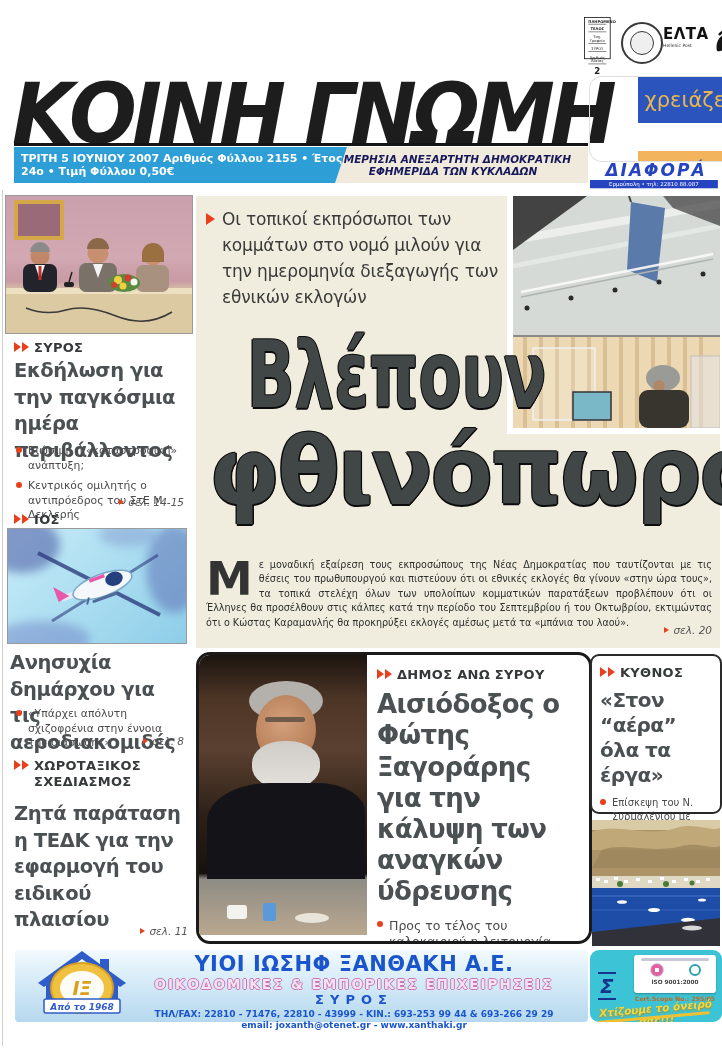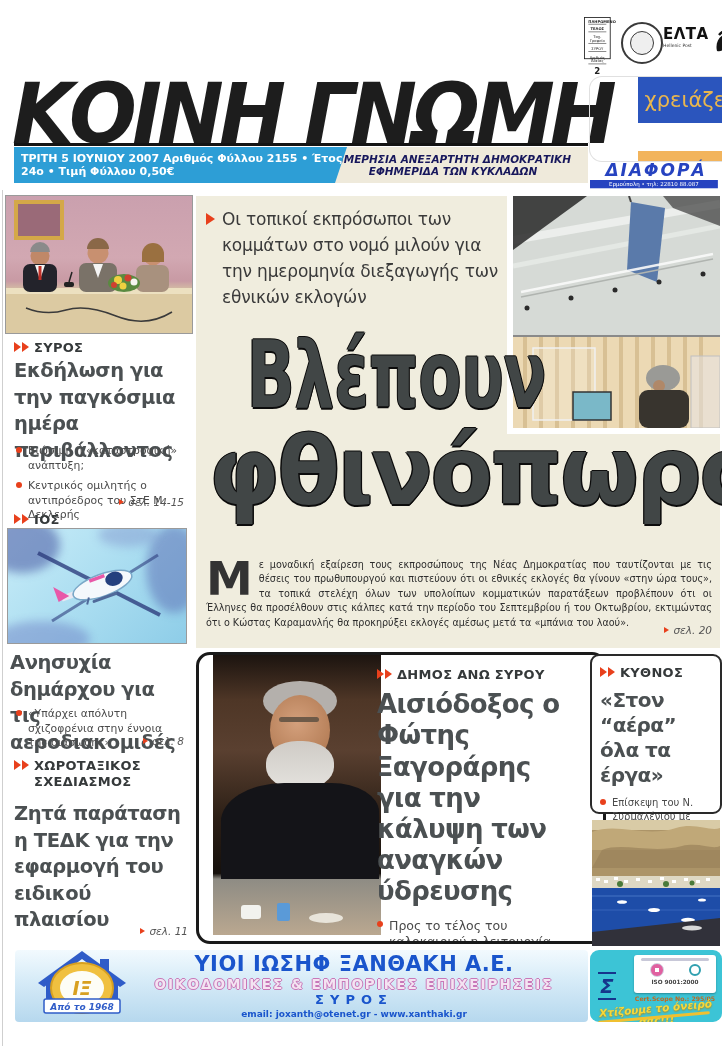--- a/index.html
+++ b/index.html
@@ -315,21 +315,21 @@
         <span class="tri"></span>
       </span>
     <span>ΧΩΡΟΤΑΞΙΚΟΣ ΣΧΕΔΙΑΣΜΟΣ</span>
   </div>
   <div class="abs col-head" style="left:14px;top:801px;width:178px;">Ζητά παράταση η ΤΕΔΚ για την εφαρμογή του ειδικού πλαισίου</div>
   <div class="abs pref" style="left:14px;top:925px;width:174px;">
     <span class="tri sm"></span>
     <span>σελ. 11</span>
   </div>
 
-  <div class="abs card" style="left:196px;top:652px;width:390px;height:286px;padding-left:14px;">
+  <div class="abs card" style="left:196px;top:652px;width:390px;height:286px;">
     <div class="abs man-bg" style="left:0;top:0;width:168px;height:280px;">
       <div class="man-hair"></div>
       <div class="man-face"></div>
       <div class="man-brow"></div>
       <div class="man-beard"></div>
       <div class="man-body"></div>
       <div class="man-cup"></div>
       <div class="man-glass"></div>
       <div class="man-plate"></div>
     </div>
@@ -435,16 +435,17 @@
       <ellipse cx="44" cy="37" rx="22" ry="17" fill="#fdfdf6"></ellipse>
       <text x="44" y="44" text-anchor="middle" font-size="19" font-style="italic" font-weight="bold" fill="#d8a020">ΙΞ</text>
       <rect x="6" y="48" width="76" height="14" rx="2" fill="#ffffff" stroke="#2f5cc8" stroke-width="1.5"></rect>
       <text x="44" y="58.5" text-anchor="middle" font-size="9" font-style="italic" font-weight="bold" fill="#2f5cc8">Από το 1968</text>
     </svg>
   </div>
   <div class="abs" style="left:128px;top:953px;width:452px;text-align:center;">
     <div class="ba-company">ΥΙΟΙ ΙΩΣΗΦ ΞΑΝΘΑΚΗ Α.Ε.</div>
     <div class="ba-sub">ΟΙΚΟΔΟΜΙΚΕΣ &amp; ΕΜΠΟΡΙΚΕΣ ΕΠΙΧΕΙΡΗΣΕΙΣ</div>
     <div class="ba-city">ΣΥΡΟΣ</div>
+    <div class="ba-small">ΤΗΛ/FAX: 22810 - 71476, 22810 - 43999 - ΚΙΝ.: 693-253 99 44 &amp; 693-266 29 29</div>
     <div class="ba-small">email: joxanth@otenet.gr - www.xanthaki.gr</div>
   </div>
 
 </div>
 
 </body></html>

